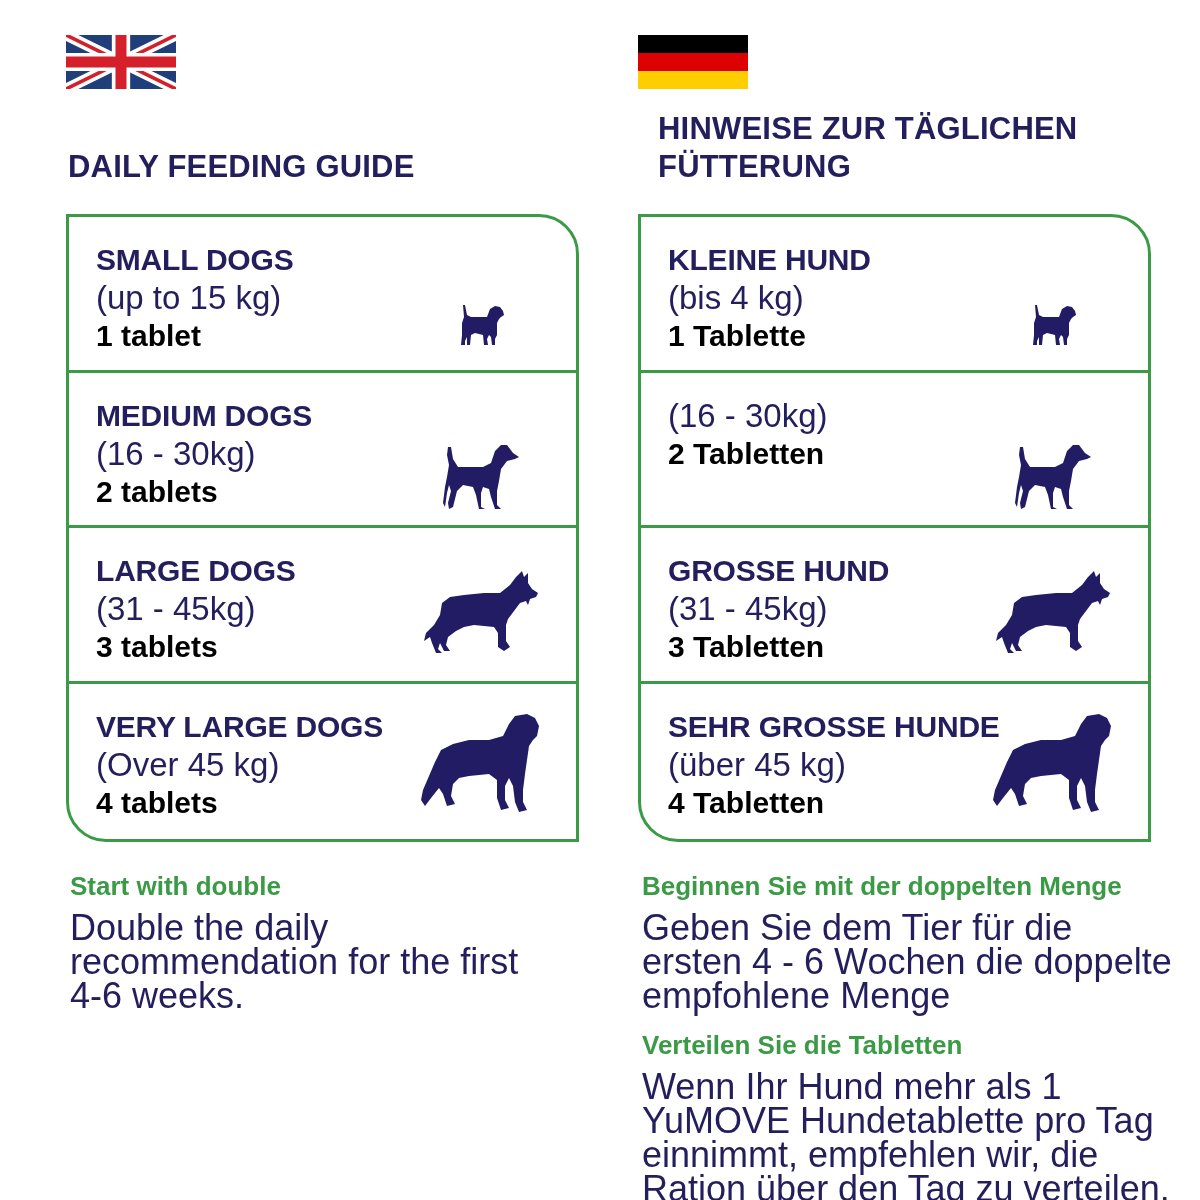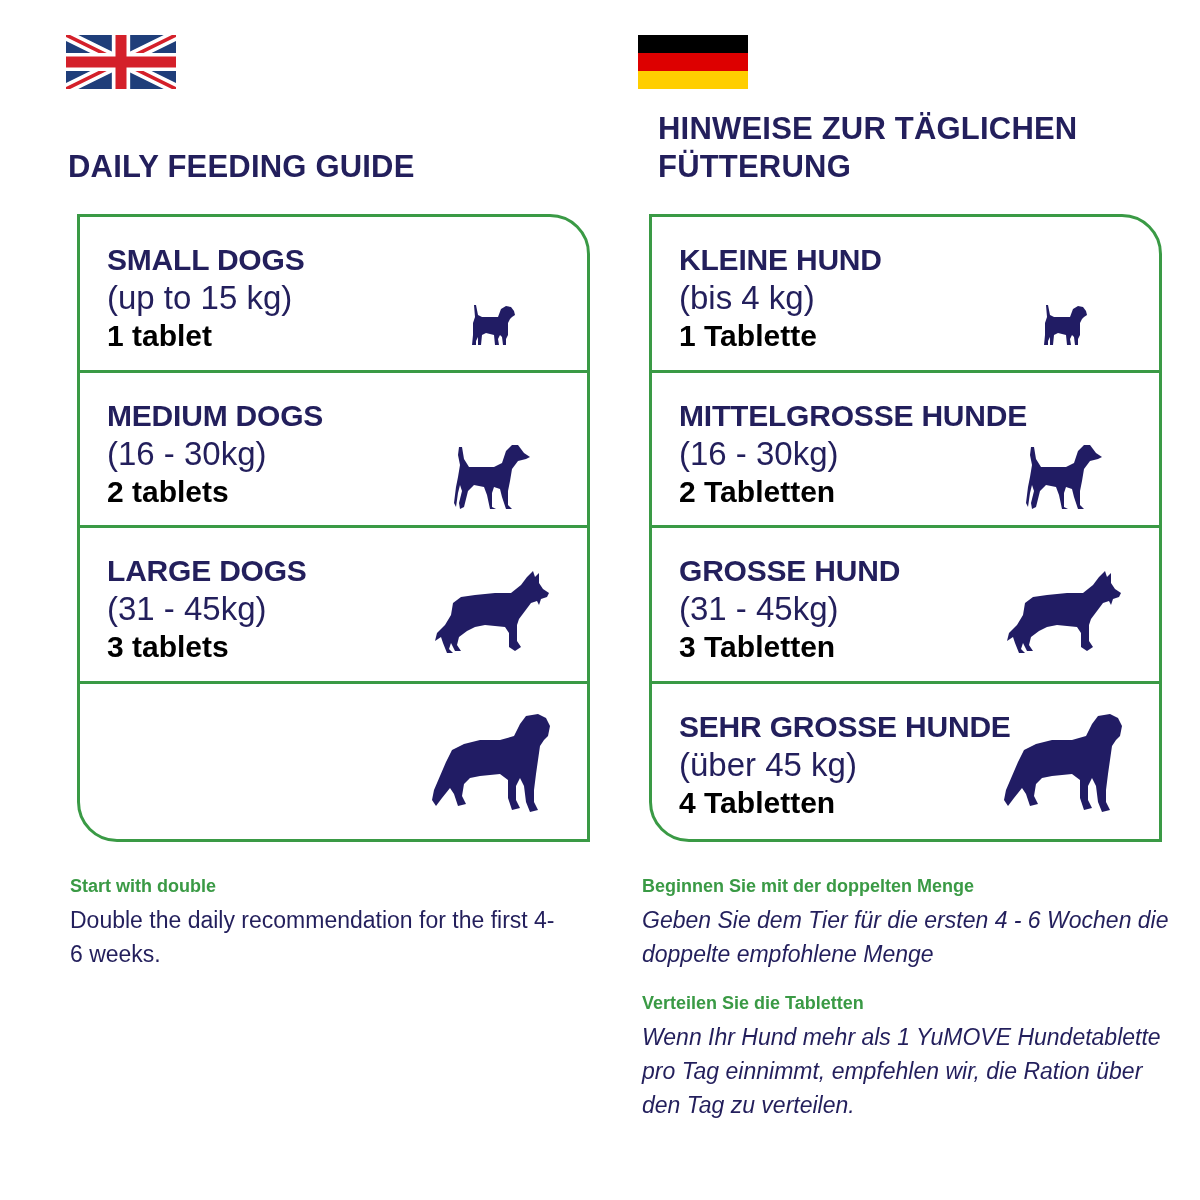--- a/index.html
+++ b/index.html
@@ -14,21 +14,21 @@
     .flag svg { display: block; width: 110px; height: 54px; }
 
     .guide-title {
       position: absolute; left: 2px; font-weight: bold; font-size: 31px; line-height: 38px;
       color: #231f5c; letter-spacing: 0.2px;
     }
     .col-en .guide-title { top: 148px; }
     .col-de .guide-title { top: 110px; left: 20px; }
 
     .table {
-      position: absolute; top: 214px; left: 11px; width: 513px; height: 628px;
+      position: absolute; top: 214px; left: 0; width: 513px; height: 628px;
       border: 3px solid #3a9a45;
       border-top-right-radius: 40px;
       border-bottom-left-radius: 40px;
       overflow: hidden;
     }
     .row {
       position: relative; height: 155.5px;
       border-bottom: 3px solid #3a9a45;
     }
     .row:last-child { border-bottom: none; }
@@ -39,24 +39,24 @@
 
     .dog { position: absolute; }
     .dog svg { display: block; width: 100%; height: 100%; fill: #211c64; }
     .dog-small { left: 388px; top: 86px; width: 48px; height: 44px; }
     .dog-medium { left: 374px; top: 68px; width: 76px; height: 70px; }
     .dog-large { left: 355px; top: 43px; width: 115px; height: 86px; }
     .dog-xlarge { left: 350px; top: 30px; width: 122px; height: 100px; }
 
     .notes { position: absolute; top: 870px; left: 4px; }
     .note { margin-bottom: 16px; }
-    .note-heading { font-weight: bold; font-size: 18px; line-height: 33px; color: #3a9a45; white-space: nowrap; }
-    .note-body { font-size: 23px; line-height: 34px; color: #231f5c; }
+    .note-heading { font-weight: bold; font-size: 26px; line-height: 33px; color: #3a9a45; white-space: nowrap; }
+    .note-body { font-size: 36px; line-height: 34px; color: #231f5c; margin-top: 8px; }
     .col-en .note-body { width: 490px; }
-    .col-de .note-body { width: 535px; font-style: italic; }
+    .col-de .note-body { width: 535px; }
   </style>
 </head>
 <body>
 
 <section class="col col-en">
   <div class="flag">
     <svg viewBox="0 0 60 30" preserveAspectRatio="none">
       <rect width="60" height="30" fill="#1f3e7a"></rect>
       <path d="M0,0 L60,30 M60,0 L0,30" stroke="#ffffff" stroke-width="6"></path>
       <path d="M0,0 L60,30 M60,0 L0,30" stroke="#d4202a" stroke-width="2"></path>
@@ -98,20 +98,25 @@
         <div class="row-weight">(31 - 45kg)</div>
         <div class="row-dose">3 tablets</div>
       </div>
       <div class="dog dog-large">
         <svg viewBox="0 0 115 86">
             <path d="M98,0 L100,6 L104,2 L104,12 L108,18 L114,22 L112,26 L106,28 L104,34 L102,30 L96,32 L90,40 L84,48 L82,54 L82,70 L86,76 L80,80 L74,76 L74,62 L70,56 L50,54 L40,56 L32,60 L24,66 L22,74 L26,80 L20,80 L16,72 L14,78 L18,82 L12,82 L8,72 L6,66 L0,70 L2,62 L10,54 L16,44 L18,32 L26,26 L40,24 L60,22 L76,22 L86,14 L92,6 Z"></path>
           </svg>
       </div>
     </div>
     <div class="row">
+      <div class="row-text">
+        <div class="row-name">VERY LARGE DOGS</div>
+        <div class="row-weight">(Over 45 kg)</div>
+        <div class="row-dose">4 tablets</div>
+      </div>
       <div class="dog dog-xlarge">
         <svg viewBox="0 0 122 100">
             <path d="M96,2 L108,0 L116,4 L120,12 L118,22 L114,26 L110,32 L108,46 L106,60 L104,76 L104,88 L108,96 L100,98 L96,88 L94,72 L90,64 L86,72 L86,86 L90,94 L82,96 L78,84 L78,66 L70,60 L50,62 L40,64 L34,70 L32,82 L36,90 L28,92 L24,80 L20,74 L12,84 L6,92 L2,86 L4,76 L10,62 L16,48 L22,36 L34,30 L50,26 L70,26 L84,22 L90,10 Z"></path>
           </svg>
       </div>
     </div>
   </div>
 
   <div class="notes">
     <div class="note">
@@ -143,21 +148,20 @@
         <div class="row-dose">1 Tablette</div>
       </div>
       <div class="dog dog-small">
         <svg viewBox="0 0 48 44">
             <path d="M6,2 L8,2 L10,12 L14,14 L30,14 L33,6 L38,3 L43,4 L46,8 L47,12 L44,14 L42,16 L40,20 L40,32 L38,36 L38,42 L35,42 L34,34 L32,32 L30,36 L31,42 L27,42 L26,32 L18,30 L14,32 L13,42 L10,42 L10,34 L8,38 L8,42 L4,42 L5,32 L5,20 L7,14 Z"></path>
           </svg>
       </div>
     </div>
     <div class="row">
       <div class="row-text">
-        <div class="row-name">MITTELGROSSE HUNDE</div>
         <div class="row-weight">(16 - 30kg)</div>
         <div class="row-dose">2 Tabletten</div>
       </div>
       <div class="dog dog-medium">
         <svg viewBox="0 0 76 70">
             <path d="M5,6 L8,6 L10,18 L15,26 L40,26 L48,22 L52,10 L58,4 L64,4 L70,12 L76,16 L72,18 L64,20 L58,28 L56,40 L54,50 L54,64 L58,68 L52,68 L48,56 L46,48 L40,46 L38,52 L38,66 L42,68 L36,68 L33,54 L30,46 L20,44 L14,50 L12,58 L10,66 L6,68 L5,62 L8,50 L6,44 L4,52 L2,66 L0,62 L2,46 L4,36 L6,24 L4,14 Z"></path>
           </svg>
       </div>
     </div>
     <div class="row">

